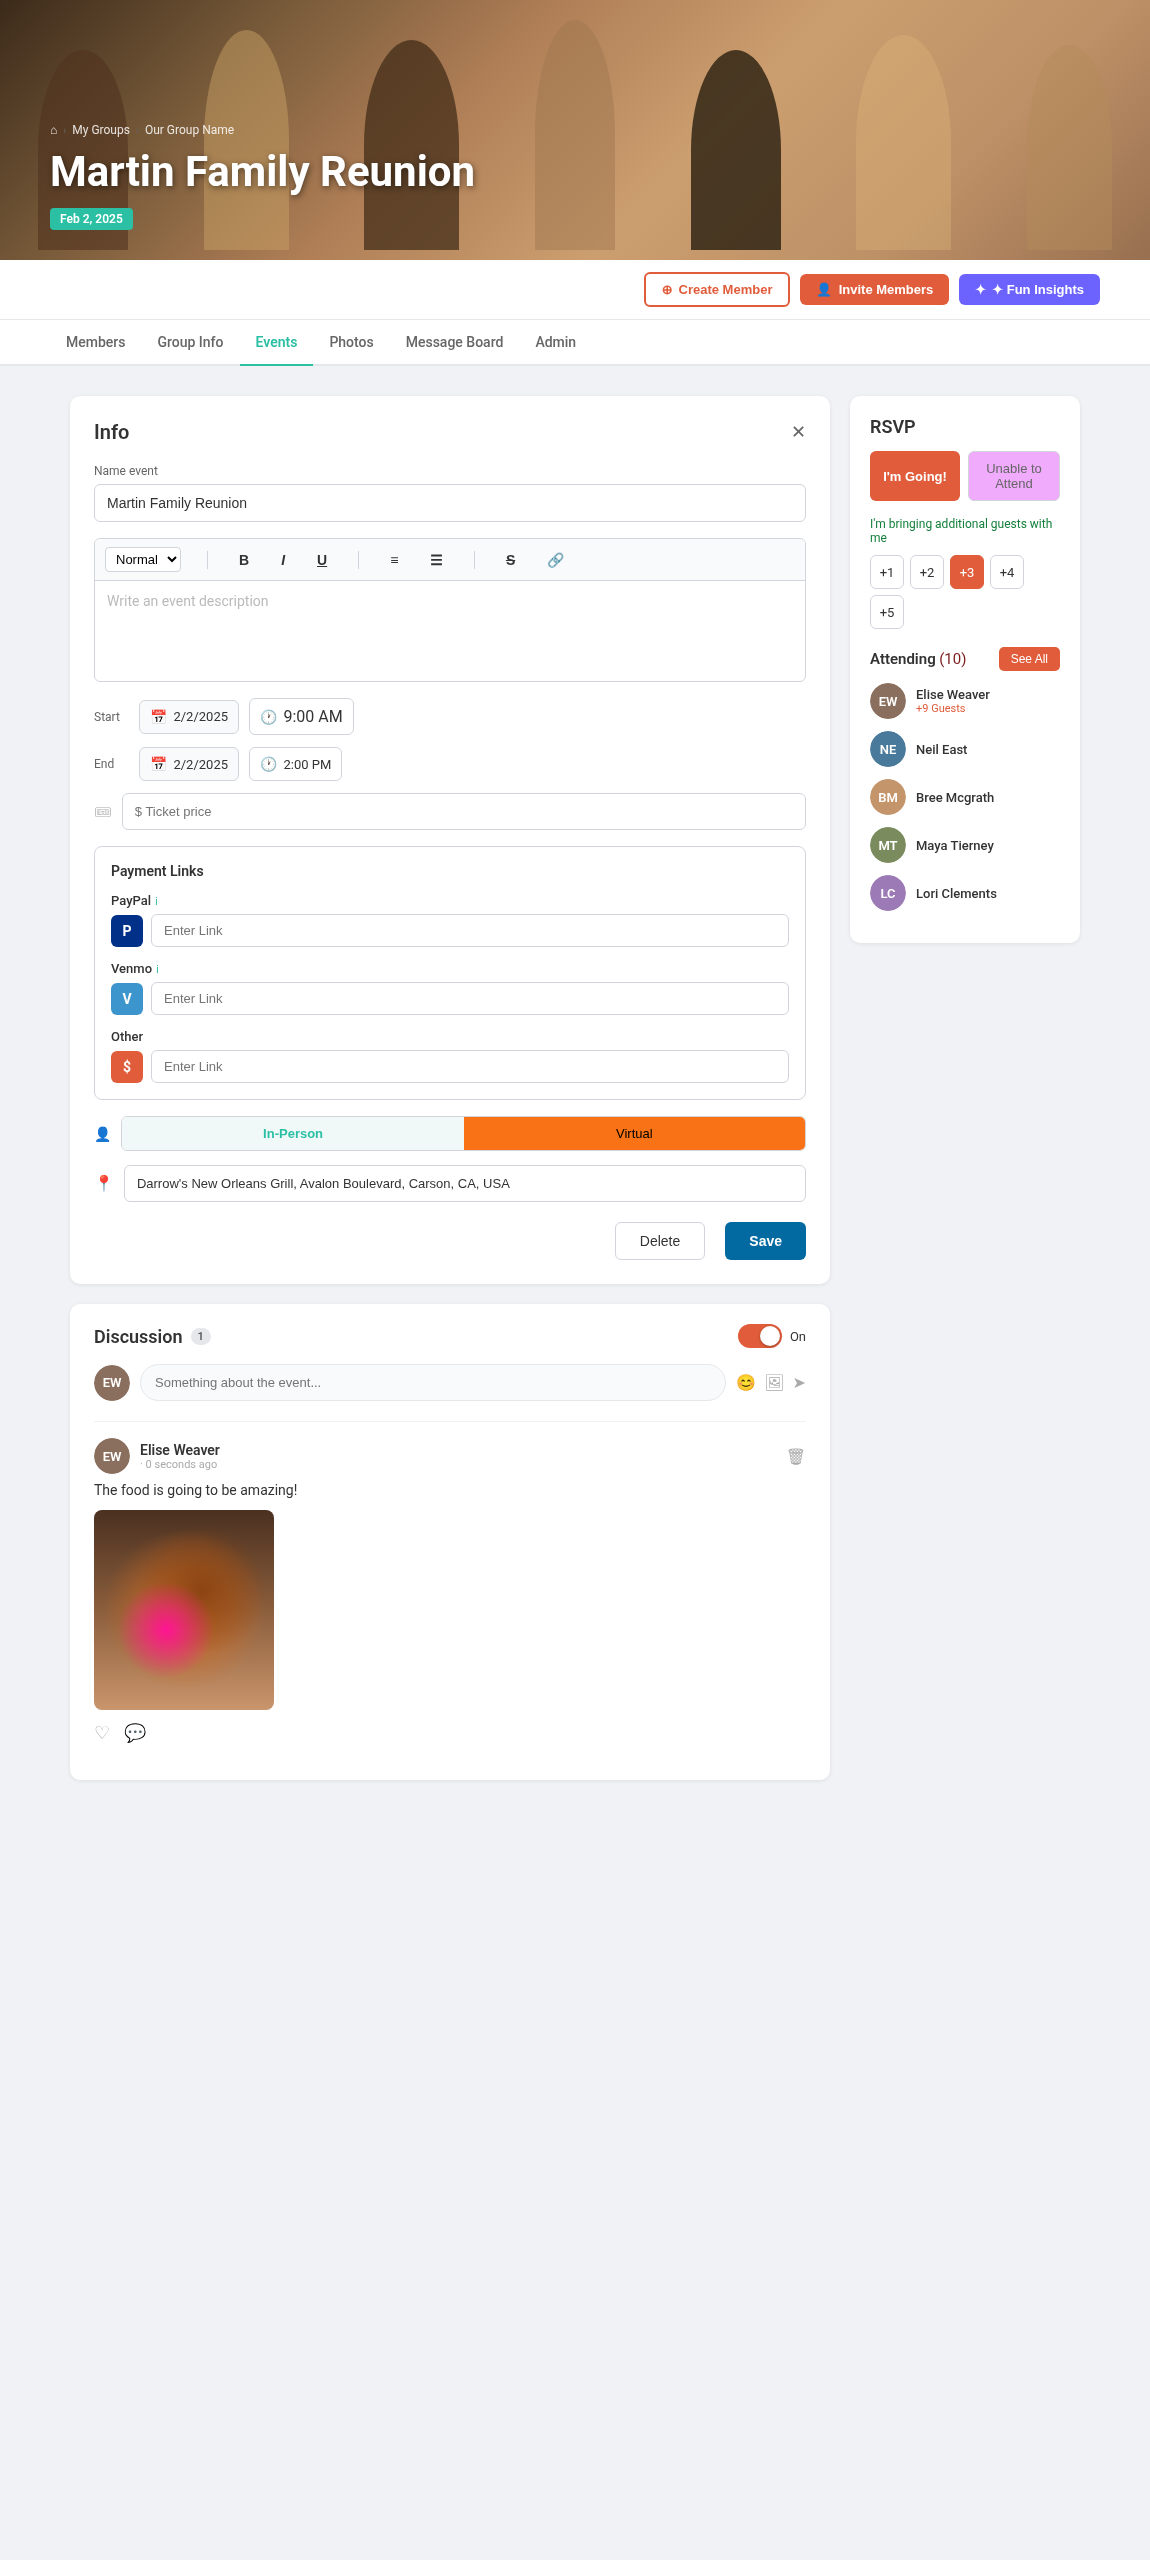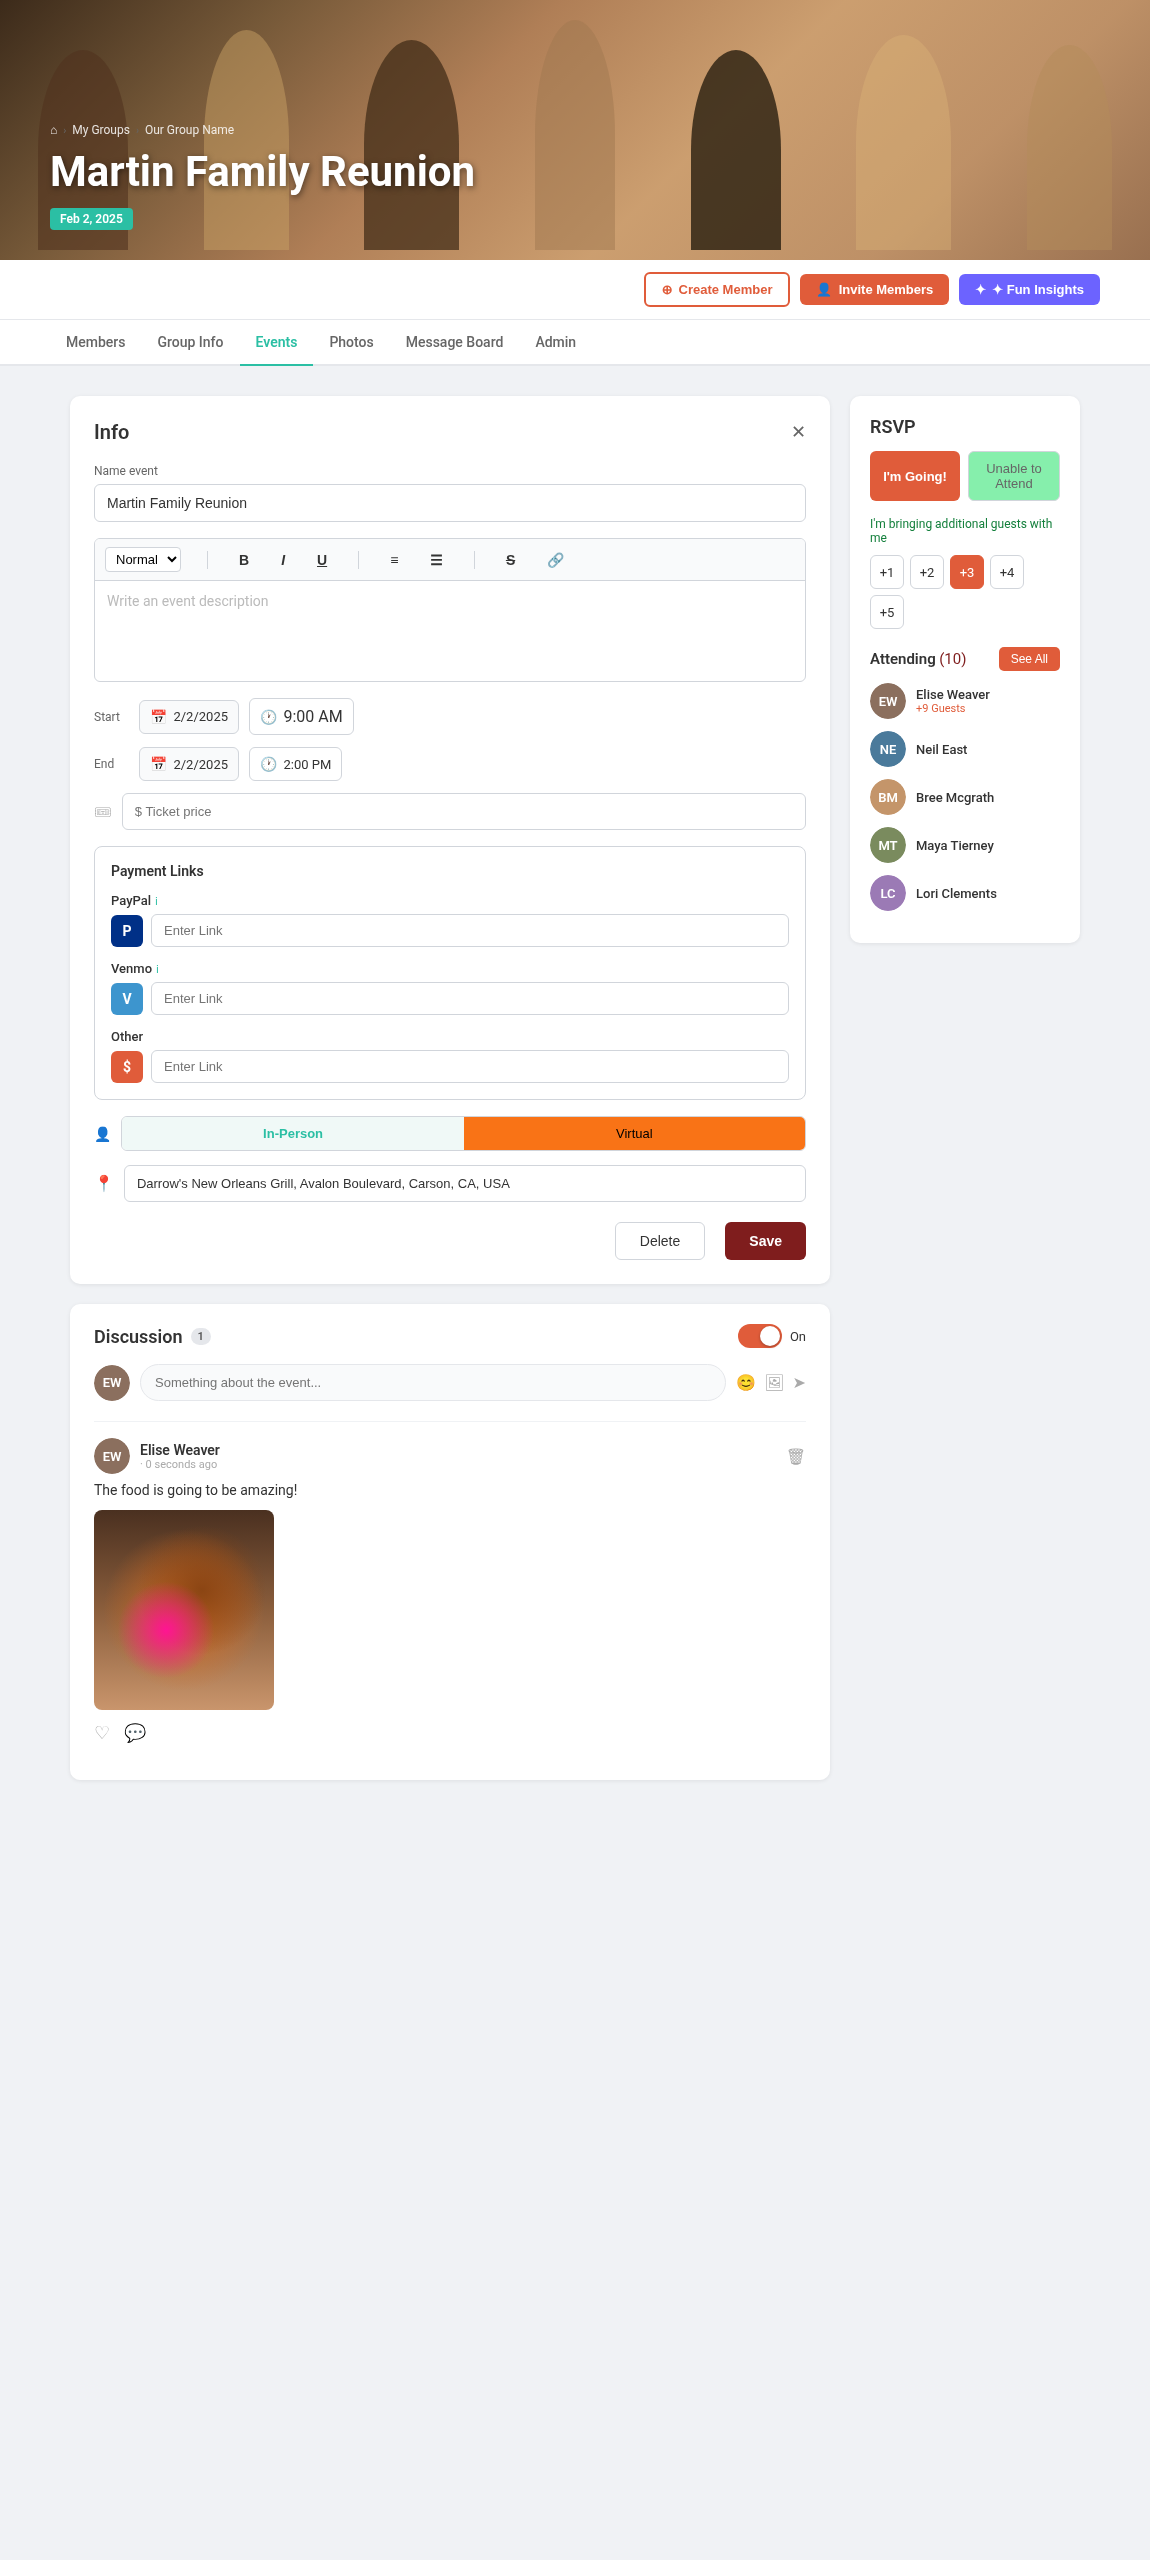--- a/index.html
+++ b/index.html
@@ -224,40 +224,40 @@
     
     .action-row {
       display: flex; justify-content: flex-end; gap: 20px;
     }
     .btn-delete {
       padding: 10px 24px; border: 1px solid #d1d5db; border-radius: 6px;
       background: #fff; color: #333; font-size: 14px; font-weight: 500; cursor: pointer;
     }
     .btn-save {
       padding: 10px 24px; border: none; border-radius: 6px;
-      background: #7f1d1d; color: #fff; font-size: 14px; font-weight: 600; cursor: pointer;
+      background: #0369a1; color: #fff; font-size: 14px; font-weight: 600; cursor: pointer;
     }
 
     
     .rsvp-card {
       width: 230px; flex-shrink: 0;
       background: #fff; border-radius: 10px;
       padding: 20px;
       box-shadow: 0 1px 4px rgba(0,0,0,0.08);
     }
     .rsvp-title { font-size: 18px; font-weight: 600; margin-bottom: 14px; }
     .rsvp-buttons { display: flex; gap: 8px; margin-bottom: 16px; }
     .rsvp-going {
       flex: 1; padding: 9px;
       background: #e05c3a; color: #fff;
       border: none; border-radius: 6px; font-size: 13px; font-weight: 600; cursor: pointer;
     }
     .rsvp-unable {
       flex: 1; padding: 9px;
-      background: #86efac; color: #666;
+      background: #f0abfc; color: #666;
       border: 1px solid #d1d5db; border-radius: 6px; font-size: 13px; cursor: pointer;
     }
     .rsvp-guests-label { font-size: 12px; color: #15803d; margin-bottom: 10px; }
     .guest-nums { display: flex; gap: 6px; margin-bottom: 18px; flex-wrap: wrap; }
     .guest-num {
       width: 34px; height: 34px;
       border: 1px solid #d1d5db; border-radius: 6px;
       display: flex; align-items: center; justify-content: center;
       font-size: 13px; cursor: pointer; background: #fff; color: #333;
     }

